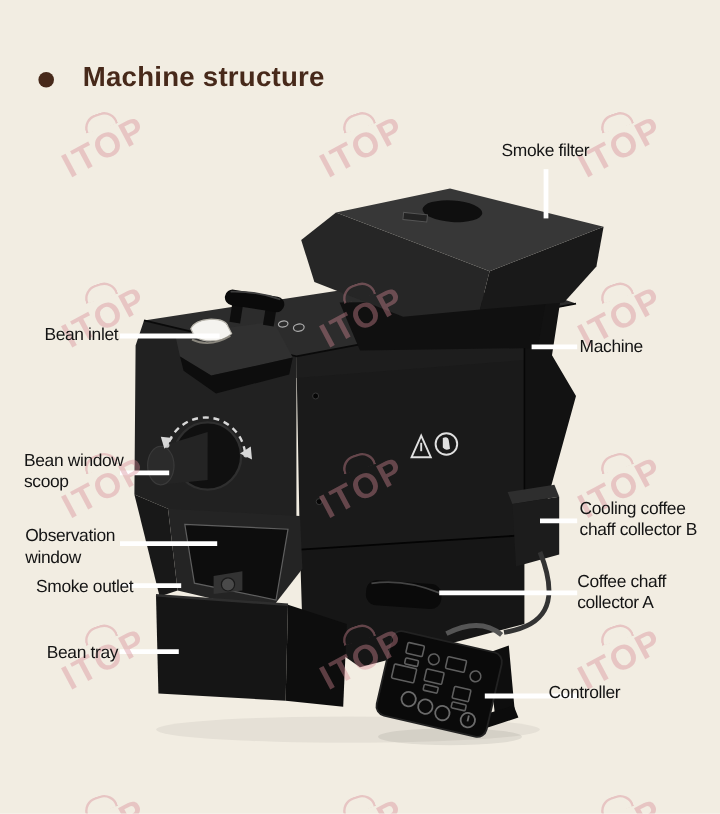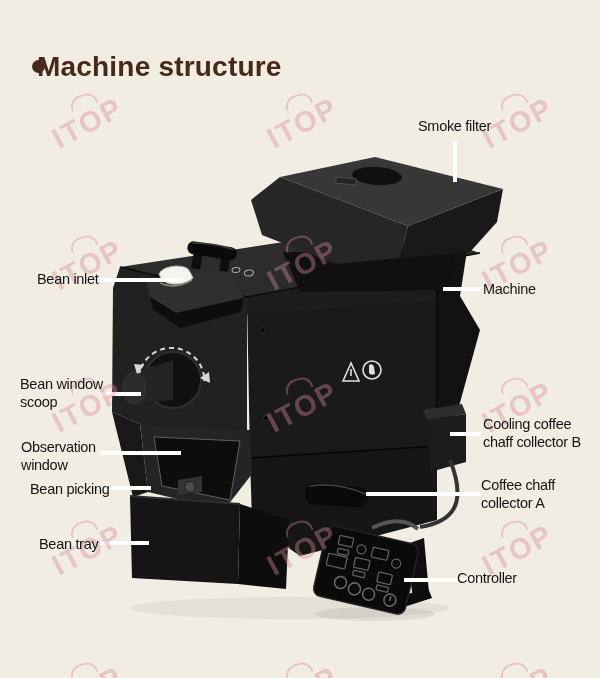--- a/index.html
+++ b/index.html
@@ -13,21 +13,21 @@
   
   .wm{position:absolute;transform:translate(-50%,-50%) rotate(-28deg);
       color:var(--wm-color);font-weight:700;font-size:29px;letter-spacing:2px;
       text-align:center;pointer-events:none;}
   .wm .hat{display:block;width:24px;height:11px;border:2.5px solid var(--wm-color);
       border-bottom:none;border-radius:12px 12px 0 0;margin:0 0 -1px 30px;
       transform:rotate(10deg);}
   
   .title-bullet{position:absolute;left:32px;top:60px;width:13px;height:13px;
       border-radius:50%;background:var(--title-color);}
-  .page-title{position:absolute;left:37px;top:51px;font-size:28px;font-weight:700;
+  .page-title{position:absolute;left:69px;top:51px;font-size:23px;font-weight:700;
       letter-spacing:0.2px;color:var(--title-color);}
   
   .callout{position:absolute;font-weight:400;font-size:14.5px;line-height:1.26;
       color:var(--label-color);letter-spacing:-0.3px;white-space:nowrap;}
 </style>
 </head>
 <body>
 
 <div class="stage">
 
@@ -194,21 +194,21 @@
   <div class="callout" style="left:20px;top:375px">
     <div>Bean window</div>
     <div>scoop</div>
   </div>
 
   <div class="callout" style="left:21px;top:438px">
     <div>Observation</div>
     <div>window</div>
   </div>
 
-  <div class="callout" style="left:30px;top:480px">Bean picking</div>
+  <div class="callout" style="left:30px;top:480px">Smoke outlet</div>
 
   <div class="callout" style="left:39px;top:535px">Bean tray</div>
 
   <div class="callout" style="left:483px;top:280px">Machine</div>
 
   <div class="callout" style="left:483px;top:415px">
     <div>Cooling coffee</div>
     <div>chaff collector B</div>
   </div>
 

